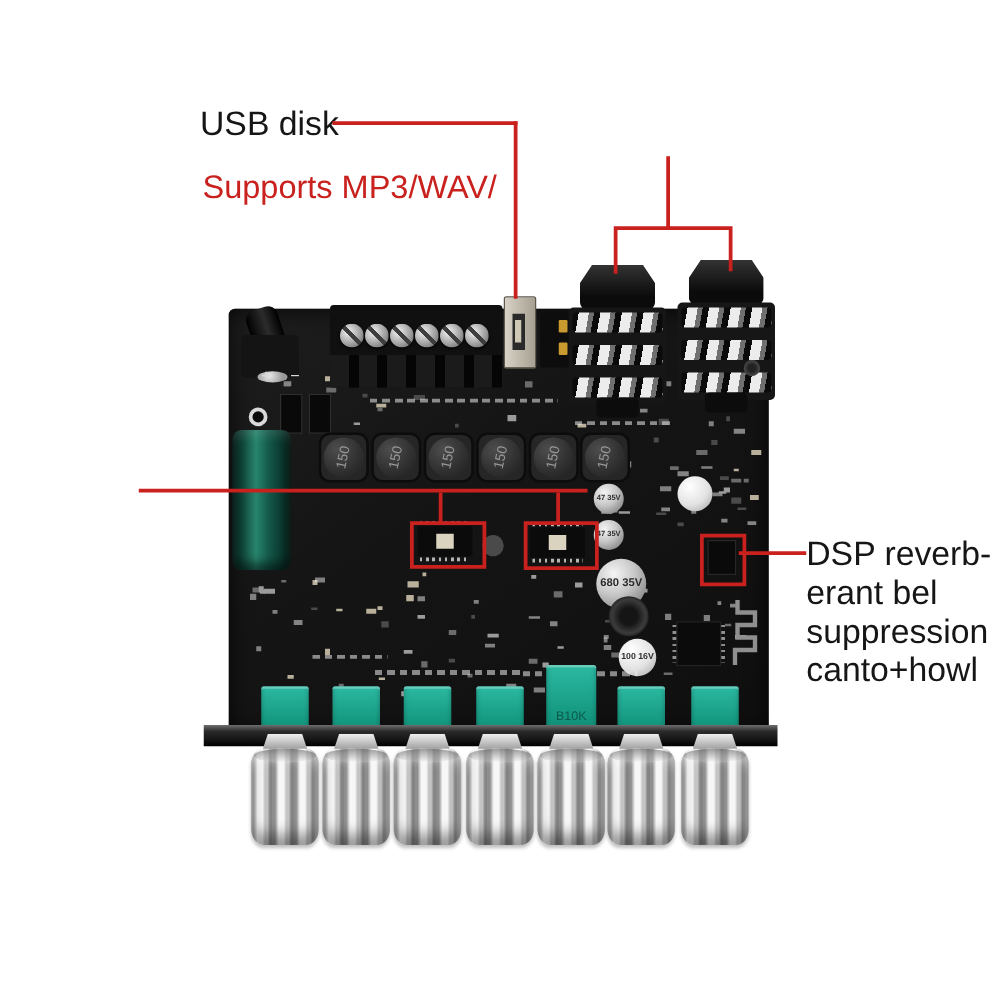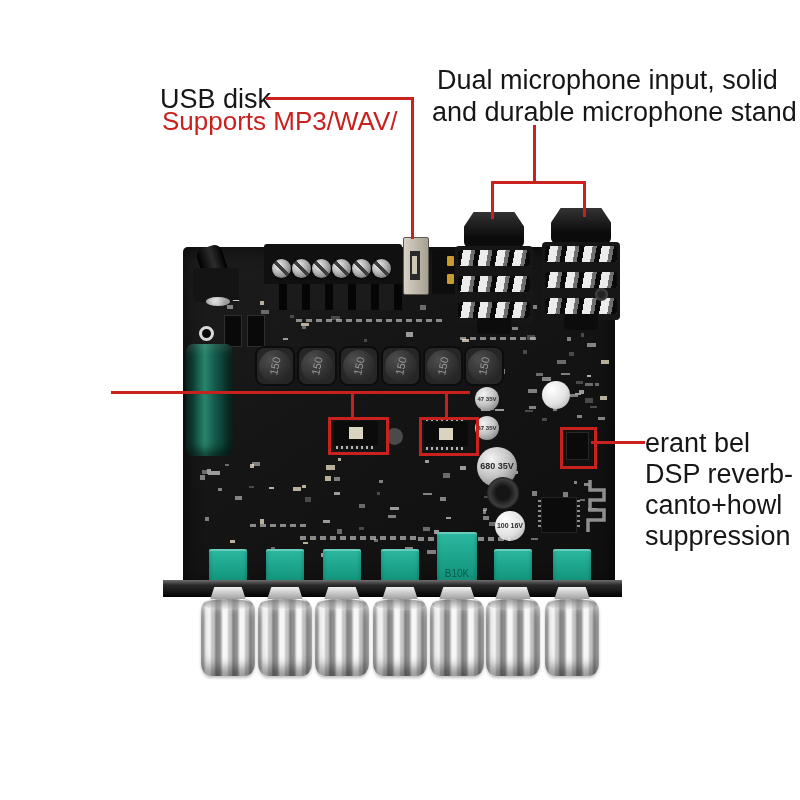--- a/index.html
+++ b/index.html
@@ -95,34 +95,30 @@
          box-shadow:inset 0 8px 9px rgba(255,255,255,.55), inset 0 -9px 11px rgba(0,0,0,.38), 0 2px 3px rgba(0,0,0,.25); }
   .knob::before { content:""; position:absolute; top:0; left:2px; right:2px; height:11px; border-radius:50%;
          background:linear-gradient(rgba(0,0,0,.38),rgba(255,255,255,.15)); }
 </style>
 </head>
 <body>
 
 <div class="scene">
 
   <div class="ann" style="left:160px; top:83px;">USB disk</div>
-  <div class="ann redtxt" style="left:162px; top:107px;">
+  <div class="ann redtxt" style="left:162px; top:135px;">
     <div>Supports MP3/WAV/</div>
   </div>
-  <div class="ann" style="left:432px; top:64px;">
-    <div style="padding-left:5px;">Dual microphone input, solid</div>
-    <div>and durable microphone stand</div>
-  </div>
   <div class="ann" style="left:27px; top:375px;">
   </div>
   <div class="ann" style="left:645px; top:428px; line-height:31px;">
+    <div>DSP reverb-</div>
     <div>erant bel</div>
-    <div>DSP reverb-</div>
+    <div>suppression</div>
     <div>canto+howl</div>
-    <div>suppression</div>
   </div>
 
   <div class="layer">
     <div class="pcb"></div>
     <div class="layer" id="speckles">
         <div style="position: absolute; left: 511.426px; top: 306.285px; width: 3.27468px; height: 3.88614px; background: rgb(132, 132, 132);"></div>
         <div style="position: absolute; left: 396.993px; top: 301.216px; width: 4.21161px; height: 3.77118px; background: rgb(74, 74, 74);"></div>
         <div style="position: absolute; left: 283.256px; top: 337.844px; width: 4.30275px; height: 2.3566px; background: rgb(155, 155, 155);"></div>
         <div style="position: absolute; left: 487.909px; top: 309.115px; width: 8.84646px; height: 2.45399px; background: rgb(74, 74, 74);"></div>
         <div style="position: absolute; left: 405.691px; top: 331.942px; width: 7.36262px; height: 4.91669px; background: rgb(155, 155, 155);"></div>

